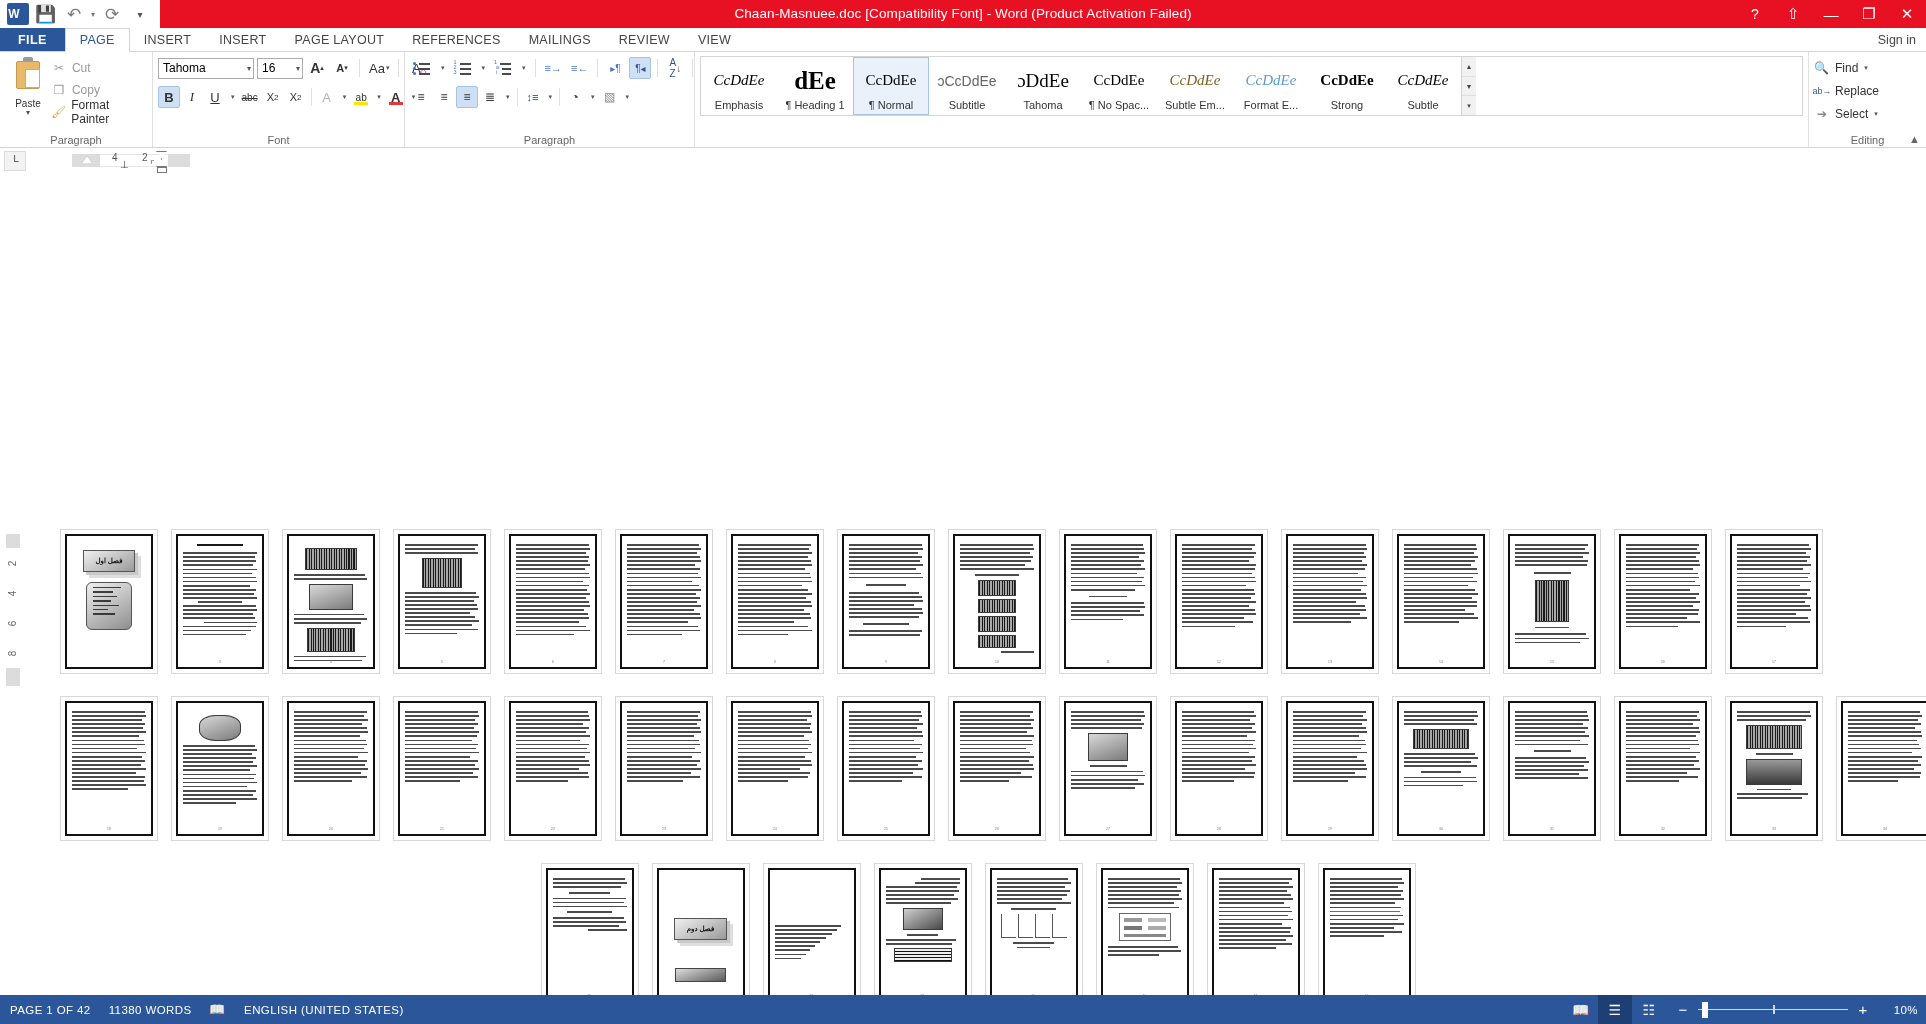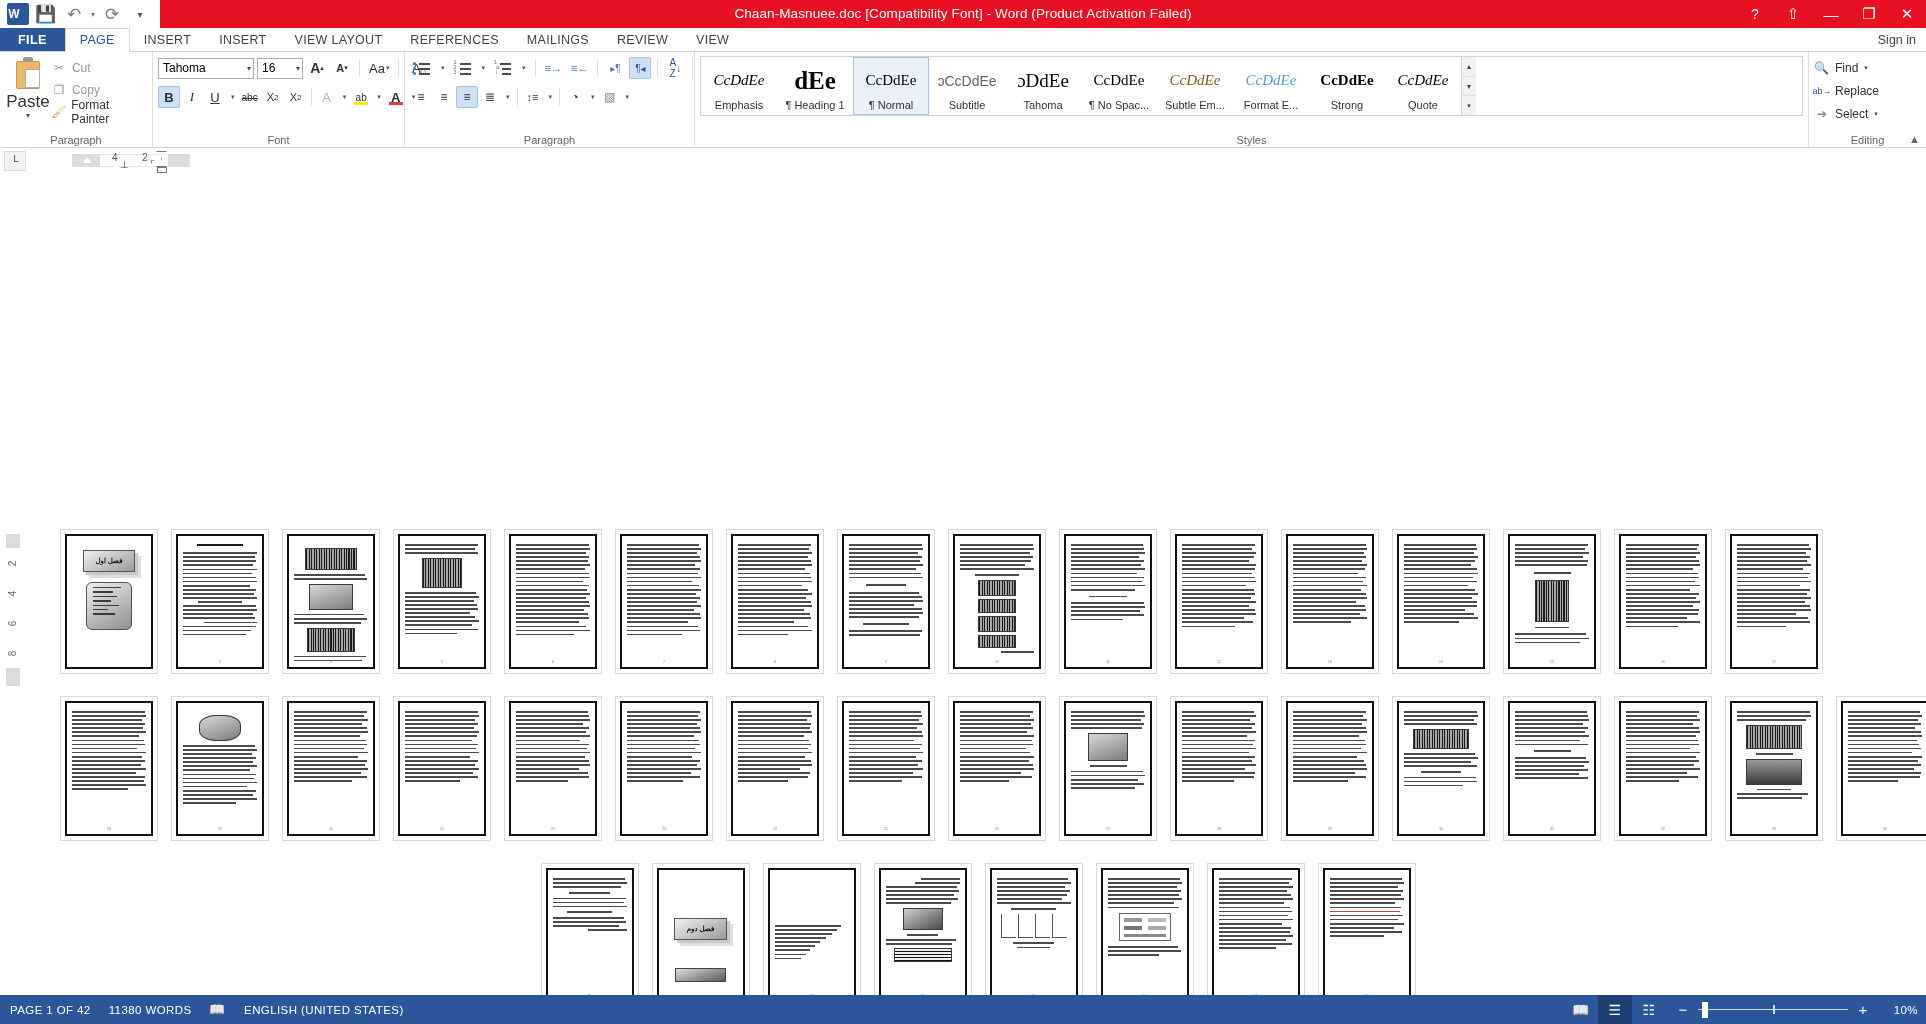--- a/index.html
+++ b/index.html
@@ -101,21 +101,21 @@
     border:1px solid #c49a4e; border-radius:2px;
   }
   .paste-ico .clipTop {
     position:absolute; left:10px; top:0px; width:10px; height:7px; background:#9a9a9a;
     border-radius:2px;
   }
   .paste-ico .pg {
     position:absolute; left:12px; top:12px; width:15px; height:19px; background:#fff;
     border:1px solid #b0b0b0;
   }
-  .paste-label { font-size:17px; color:#333; margin-top:1px; }
+  .paste-label { font-size:10px; color:#333; margin-top:7px; }
   .paste-caret { font-size:8px; color:#555; line-height:8px; }
   .clip-items { display:flex; flex-direction:column; padding-top:3px; gap:3px; }
   .clip-item { display:flex; align-items:center; gap:5px; font-size:12px; color:#9a9a9a; cursor:default; height:19px;}
   .clip-item.enabled { color:#333; }
   .mini-ico { width:16px; height:16px; display:flex; align-items:center; justify-content:center; font-size:12px; }
 
   
   .fontg { width: 252px; }
   .rowa { display:flex; align-items:center; gap:3px; height:26px; }
   .rowb { display:flex; align-items:center; gap:1px; height:26px; margin-top:3px; }
@@ -296,21 +296,21 @@
       <div class="win-btn">❐</div>
       <div class="win-btn">✕</div>
     </div>
   </div>
 
   <div class="tabsrow">
     <div class="tab-file">FILE</div>
     <div class="tab active">PAGE</div>
     <div class="tab">INSERT</div>
     <div class="tab">INSERT</div>
-    <div class="tab">VIEW LAYOUT</div>
+    <div class="tab">PAGE LAYOUT</div>
     <div class="tab">REFERENCES</div>
     <div class="tab">MAILINGS</div>
     <div class="tab">REVIEW</div>
     <div class="tab">VIEW</div>
     <div class="signin">Sign in</div>
   </div>
 
   <div class="ribbon">
 
     <div class="group clip">
@@ -521,30 +521,29 @@
           <div class="style-item">
             <div class="style-prev" style="font-style:italic;color:#5b9bd5;">CcDdEe</div>
             <div class="style-name">Format E...</div>
           </div>
           <div class="style-item">
             <div class="style-prev" style="font-weight:bold;">CcDdEe</div>
             <div class="style-name">Strong</div>
           </div>
           <div class="style-item">
             <div class="style-prev" style="font-style:italic;">CcDdEe</div>
-            <div class="style-name">Quote</div>
+            <div class="style-name">Subtle</div>
           </div>
           <div class="gal-scroll">
             <div>▲</div>
             <div>▼</div>
             <div style="border-bottom:none;">▾</div>
           </div>
         </div>
       </div>
-      <div class="group-label">Styles</div>
     </div>
 
     <div class="group editg">
       <div class="group-body" style="flex-direction:column;padding-top:2px;gap:2px;">
         <div class="ed-item">
           <span class="mini-ico" style="color:#2b579a;">🔍</span>
           <span>Find</span>
           <span class="caret">▾</span>
         </div>
         <div class="ed-item">

